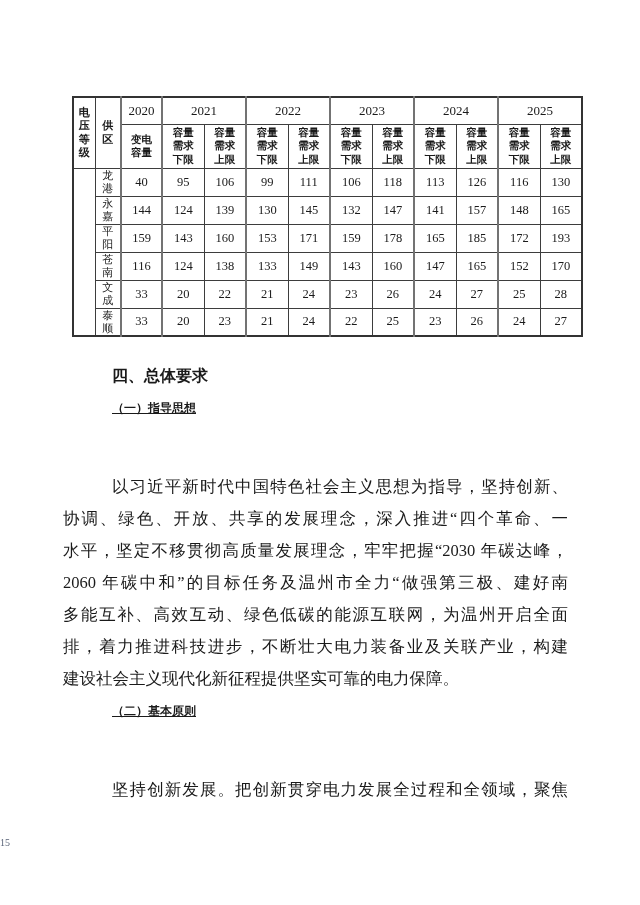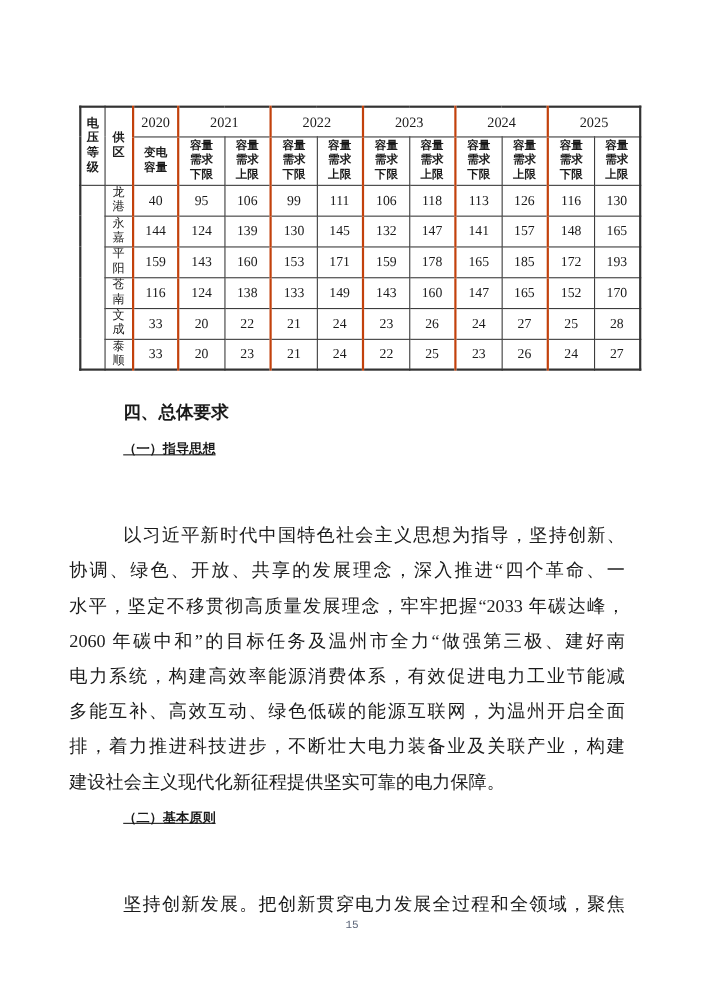--- a/index.html
+++ b/index.html
@@ -18,21 +18,21 @@
     border-collapse:collapse; table-layout:fixed;
     border:2px solid #333333;
   }
   .capacity-table th, .capacity-table td {
     border:1px solid #3d3d3d;
     padding:0;
     text-align:center; vertical-align:middle;
     font-weight:normal;
     overflow:hidden;
   }
-  .capacity-table .gs { border-left:2px solid #c2410c; }
+  .capacity-table .gs { border-left:2px solid #737373; }
   .capacity-table thead tr.year-row    { height:27px; }
   .capacity-table thead tr.sub-row     { height:44px; }
   .capacity-table tbody tr             { height:28px; }
 
   .year-cell { font-family:"Liberation Serif", serif; font-weight:bold; font-size:13px; }
   .stack span { display:block; }
   .hdr-cn span   { font-family:"Liberation Sans", sans-serif; font-weight:bold; font-size:11px; line-height:13.5px; }
   .sub-cn span   { font-family:"Liberation Sans", sans-serif; font-weight:bold; font-size:10.5px; line-height:13.5px; }
   .district span { font-family:"Liberation Serif", serif; font-size:11px; line-height:13px; }
   .val-cell { font-size:12.5px; font-family:"Liberation Serif", serif; }
@@ -55,23 +55,22 @@
   .bline {
     font-size:16.5px; line-height:32px;
     text-align:justify; text-align-last:justify;
     white-space:nowrap;
   }
   .bline.indent { padding-left:49px;margin-top:47px; }
   .bline.noj { text-align-last:left; white-space:normal; }
 
   .page-number {
     position:absolute; left:0; right:0; bottom:57px;
-    text-align:center;
     font-size:10px; color:#5a6478;
-    font-family:Liberation Mono, monospace;
+    font-family:Liberation Serif, serif;
   }
 </style>
 </head>
 <body>
 
 <table class="capacity-table">
   <colgroup id="table-cols">
       <col style="width: 22px;">
       <col style="width: 26px;">
       <col style="width: 41px;">
@@ -268,23 +267,22 @@
       </tr>
     </tbody>
 </table>
 
 <div class="content">
   <div class="h-section">四、总体要求</div>
   <div class="h-sub">（一）指导思想</div>
   <div id="para1">
       <div class="bline indent">以习近平新时代中国特色社会主义思想为指导，坚持创新、</div>
       <div class="bline">协调、绿色、开放、共享的发展理念，深入推进“四个革命、一</div>
-      <div class="bline">水平，坚定不移贯彻高质量发展理念，牢牢把握“2033 年碳达峰，</div>
+      <div class="bline">水平，坚定不移贯彻高质量发展理念，牢牢把握“2030 年碳达峰，</div>
       <div class="bline">2060 年碳中和”的目标任务及温州市全力“做强第三极、建好南</div>
-      <div class="bline">电力系统，构建高效率能源消费体系，有效促进电力工业节能减</div>
       <div class="bline">多能互补、高效互动、绿色低碳的能源互联网，为温州开启全面</div>
       <div class="bline">排，着力推进科技进步，不断壮大电力装备业及关联产业，构建</div>
       <div class="bline noj">建设社会主义现代化新征程提供坚实可靠的电力保障。</div>
     </div>
   <div class="h-sub">（二）基本原则</div>
   <div id="para2">
       <div class="bline indent">坚持创新发展。把创新贯穿电力发展全过程和全领域，聚焦</div>
     </div>
 </div>
 

